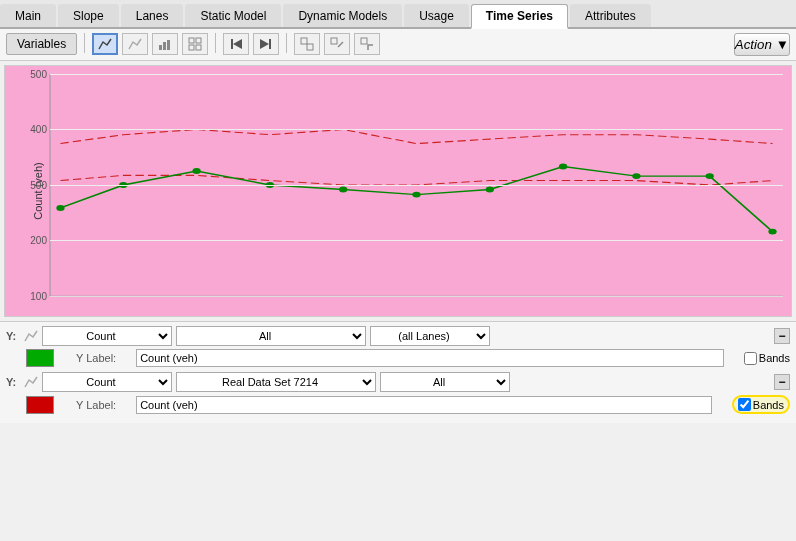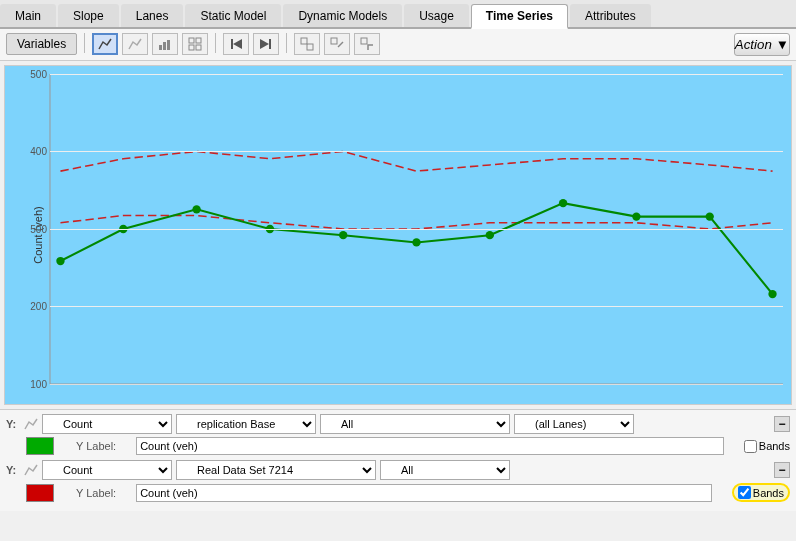--- a/index.html
+++ b/index.html
@@ -60,24 +60,24 @@
       margin-left: auto;
       padding: 3px 0;
       background: linear-gradient(to bottom, #fff, #ddd);
       border: 1px solid #aaa;
       cursor: pointer;
       border-radius: 3px;
       display: flex; align-items: center; gap: 4px; font-style: italic;
     }
 
     .chart-area {
-      background: #7dd3fc;
+      background: #f9a8d4;
       border: 1px solid #ccc;
       margin: 4px;
-      height: 340px;
+      height: 252px;
       position: relative;
       overflow: hidden;
     }
 
     .y-axis-label {
       position: absolute;
       left: 4px;
       top: 50%;
       transform: translateY(-50%) rotate(-90deg);
       font-size: 11px;
@@ -131,20 +131,21 @@
       flex-shrink: 0;
     }
     .label-text { font-size: 11px; color: #555; margin-left: 2px; }
 
     .select-sm {
       height: 20px;
       font-size: 11px;
       border: 1px solid #aaa;
       background: white;
       padding: 0 16px;
+      text-align: center;
     }
     .minus-btn {
       width: 16px; height: 16px;
       background: #ddd;
       border: 1px solid #aaa;
       cursor: pointer;
       display: flex; align-items: center; justify-content: center;
       font-weight: bold; font-size: 12px;
       margin-left: auto;
     }
@@ -318,23 +319,20 @@
 <div class="bottom-panels">
 
   <div class="data-row">
     <span class="row-label">Y:</span>
     <svg width="14" height="14">
         <polyline points="1,12 5,5 9,8 13,2" fill="none" stroke="#aaa" stroke-width="1.5"></polyline>
       </svg>
     <select class="select-sm" style="width:130px;">
       <option>Count</option>
     </select>
-    <select class="select-sm" style="width:140px;">
-      <option>replication Base</option>
-    </select>
     <select class="select-sm" style="width:190px;">
       <option>All</option>
     </select>
     <select class="select-sm" style="width:120px;">
       <option>(all Lanes)</option>
     </select>
     <div class="minus-btn">−</div>
   </div>
 
   <div class="label-row">

